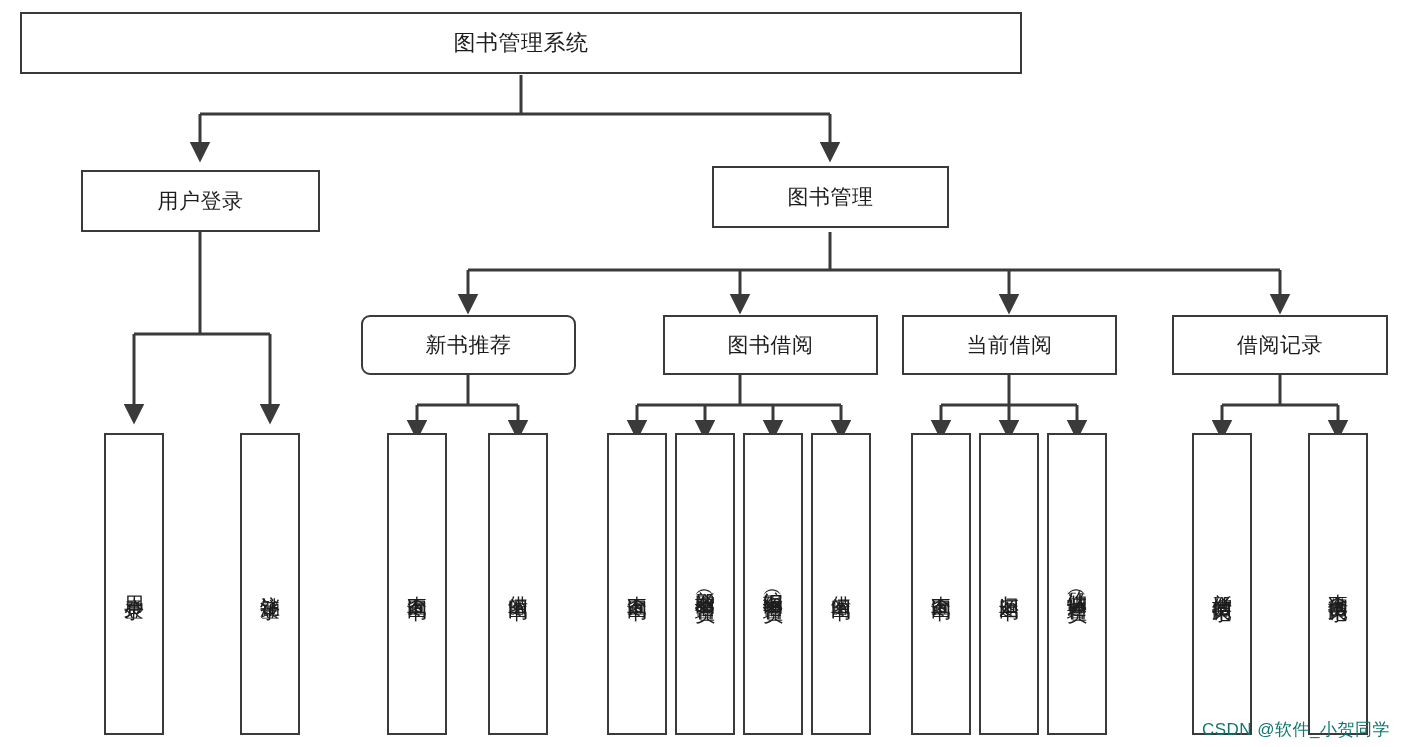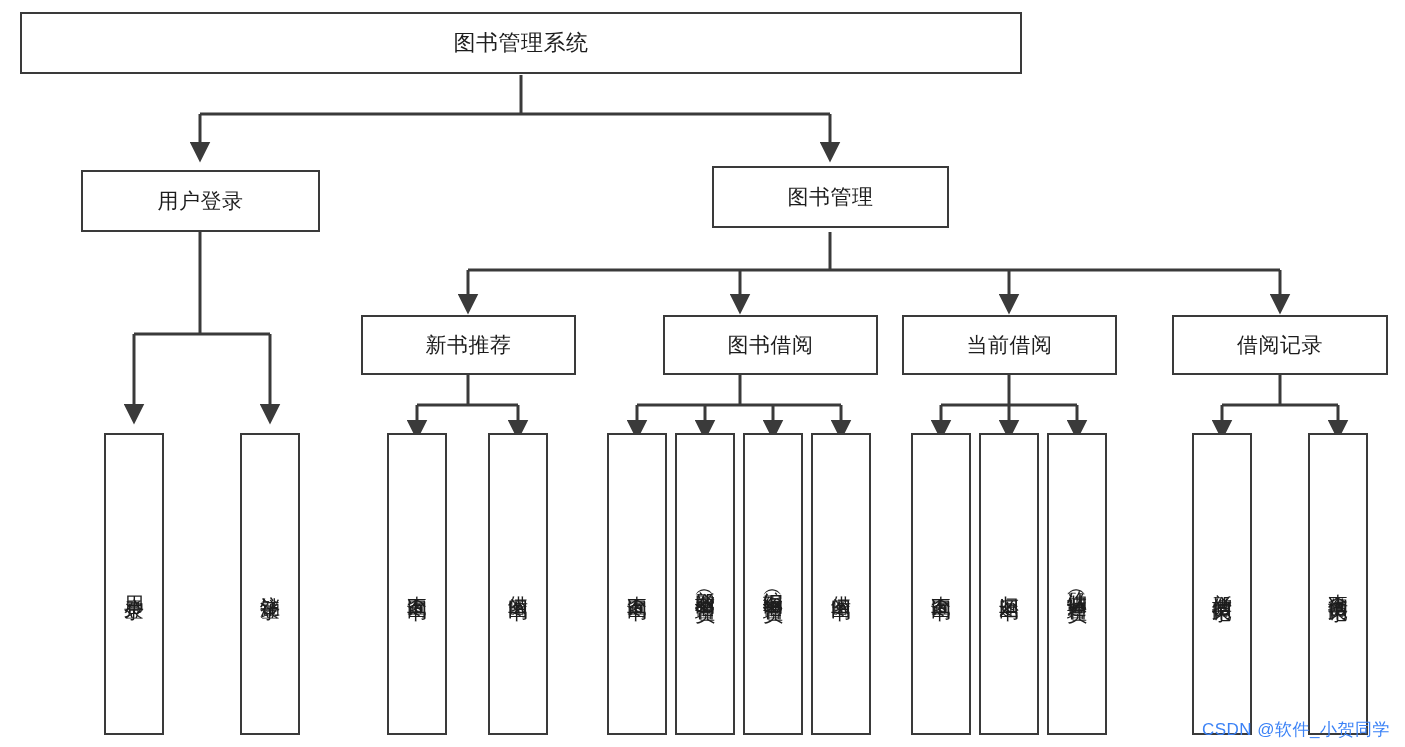--- a/index.html
+++ b/index.html
@@ -59,21 +59,21 @@
     line-height: 1.35;
     letter-spacing: 2px;
     text-align: center;
     max-height: 100%;
   }
   .watermark {
     position: absolute;
     right: 10px;
     bottom: 6px;
     font-size: 17px;
-    color: #3b82f6;
+    color: #0f766e;
     white-space: nowrap;
     z-index: 3;
     letter-spacing: 0.5px;
   }
 </style>
 </head>
 <body>
 
 <div id="canvas">
 
@@ -131,21 +131,21 @@
     <span class="node-label">图书管理系统</span>
   </div>
 
   <div class="node horiz" style="left:81px; top:170px; width:239px; height:62px;">
     <span class="node-label">用户登录</span>
   </div>
   <div class="node horiz" style="left:712px; top:166px; width:237px; height:62px;">
     <span class="node-label">图书管理</span>
   </div>
 
-  <div class="node horiz" style="left:361px; top:315px; width:215px; height:60px;">
+  <div class="node horiz" style="left:361px; top:315px; width:215px; height:60px;border-radius:9px;">
     <span class="node-label">新书推荐</span>
   </div>
   <div class="node horiz" style="left:633px; top:315px; width:215px; height:60px;margin-left:30px;">
     <span class="node-label">图书借阅</span>
   </div>
   <div class="node horiz" style="left:1172px; top:315px; width:216px; height:60px;">
     <span class="node-label">借阅记录</span>
   </div>
   <div class="node horiz" style="left:902px; top:315px; width:215px; height:60px;">
     <span class="node-label">当前借阅</span>

